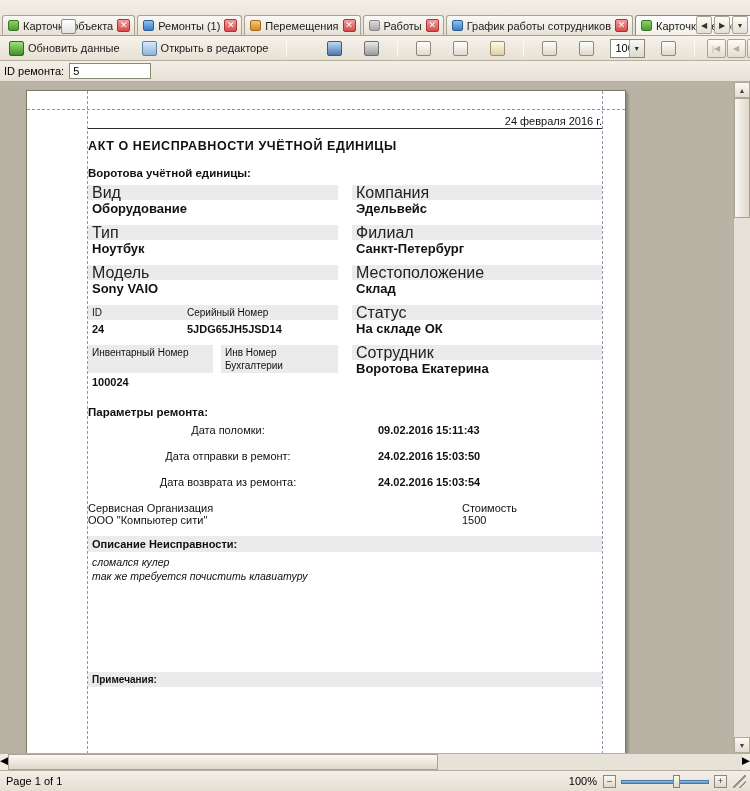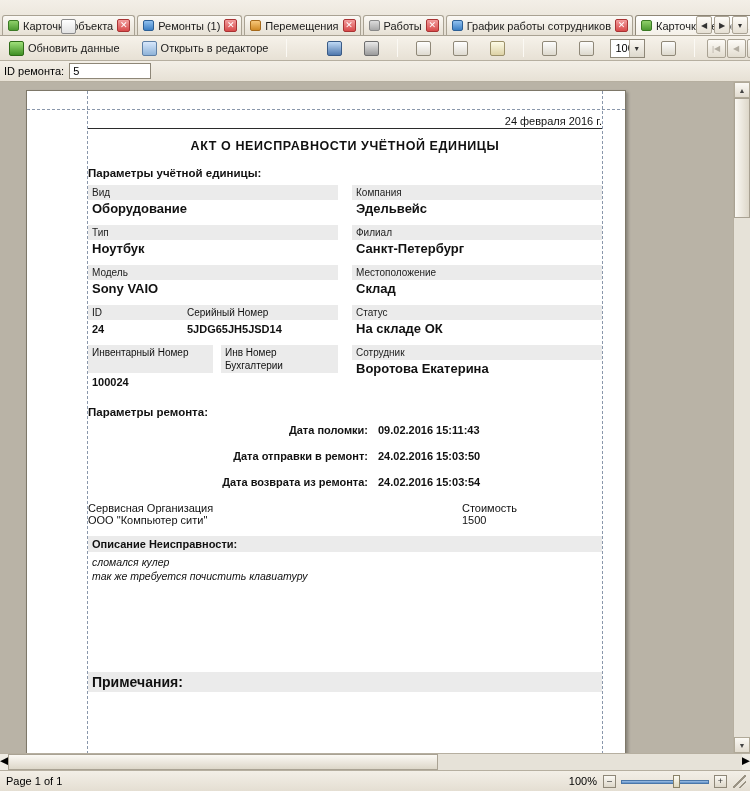--- a/index.html
+++ b/index.html
@@ -206,35 +206,34 @@
     font-size: 11px;
     margin-top: 5px;
     margin-bottom: 0;
   }
   .doc .hr {
     border-top: 1px solid #2b2b2b;
     margin: 1px 0 10px 0;
   }
   .doc h1 {
     font-size: 12.5px;
-    text-align: center;
     letter-spacing: .6px;
     margin: 0 0 14px 0;
     font-weight: bold;
   }
   .sect-title {
     font-size: 11.5px; font-weight: bold;
     margin: 0 0 6px 0;
   }
   .grid2 { display: flex; gap: 14px; }
   .col { flex: 1; }
   .field { margin-bottom: 9px; }
   .field .lbl {
     background: #ebebeb;
-    font-size: 10px;
+    font-size: 16px;
     color: #222;
     padding: 1px 4px;
     line-height: 13px;
   }
   .field .val {
     font-size: 13px; font-weight: bold;
     padding: 2px 4px 0 4px;
     line-height: 14px;
     min-height: 15px;
   }
@@ -256,23 +255,23 @@
   .gap { width: 8px; flex: 0 0 8px; background: transparent !important; }
   .fill { flex: 1; }
 
   .daterow {
     display: flex;
     margin-bottom: 14px;
     font-size: 11px;
   }
   .daterow .dl {
     width: 290px; flex: 0 0 290px;
-    text-align: right;
+    text-align: center;
     padding-right: 10px;
-    font-weight: bold;
+    font-weight: normal;
     color: #111;
   }
   .daterow .dv { font-weight: bold; }
 
   .svcrow { display: flex; margin-top: 6px; }
   .svcrow .left { flex: 1; margin-right: 14px; }
   .svcrow .right { width: 140px; flex: 0 0 140px; }
 
   .descr-label {
     background: #ebebeb;
@@ -281,21 +280,21 @@
     margin-top: 10px;
   }
   .descr-body {
     font-size: 10.5px;
     padding: 3px 4px;
     line-height: 14px;
     font-style: italic;
   }
   .notes-label {
     background: #ebebeb;
-    font-size: 14px; font-weight: bold;
+    font-size: 10px; font-weight: bold;
     padding: 2px 4px;
   }
 
   
   .vscroll {
     width: 17px;
     background: #efece4;
     border-left: 1px solid #b6afa0;
     display: flex; flex-direction: column;
   }
@@ -487,21 +486,21 @@
           <div class="mk top"></div>
           <div class="mk left"></div>
           <div class="mk right"></div>
         </div>
 
         <div class="doc">
           <div class="datetop">24 февраля 2016 г.</div>
           <div class="hr"></div>
           <h1>АКТ  О  НЕИСПРАВНОСТИ  УЧЁТНОЙ  ЕДИНИЦЫ</h1>
 
-          <div class="sect-title">Параметры учётной единицы:</div>
+          <div class="sect-title">Воротова учётной единицы:</div>
 
           <div class="grid2">
             <div class="col">
               <div class="field">
                 <div class="lbl">Вид</div>
                 <div class="val">Оборудование</div>
               </div>
               <div class="field">
                 <div class="lbl">Тип</div>
                 <div class="val">Ноутбук</div>

